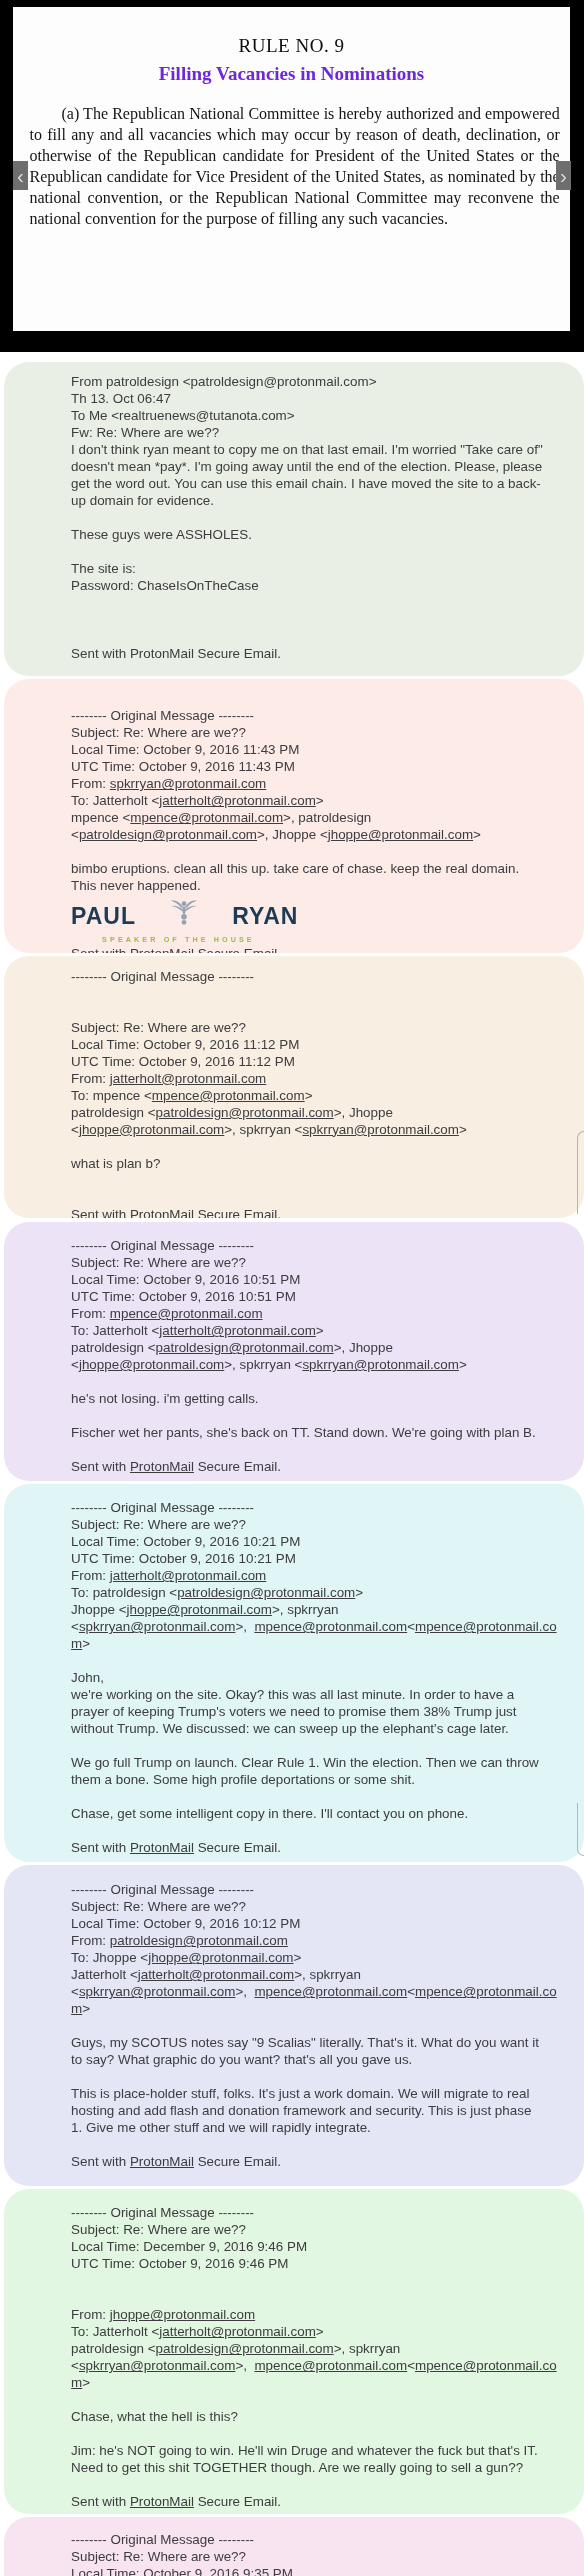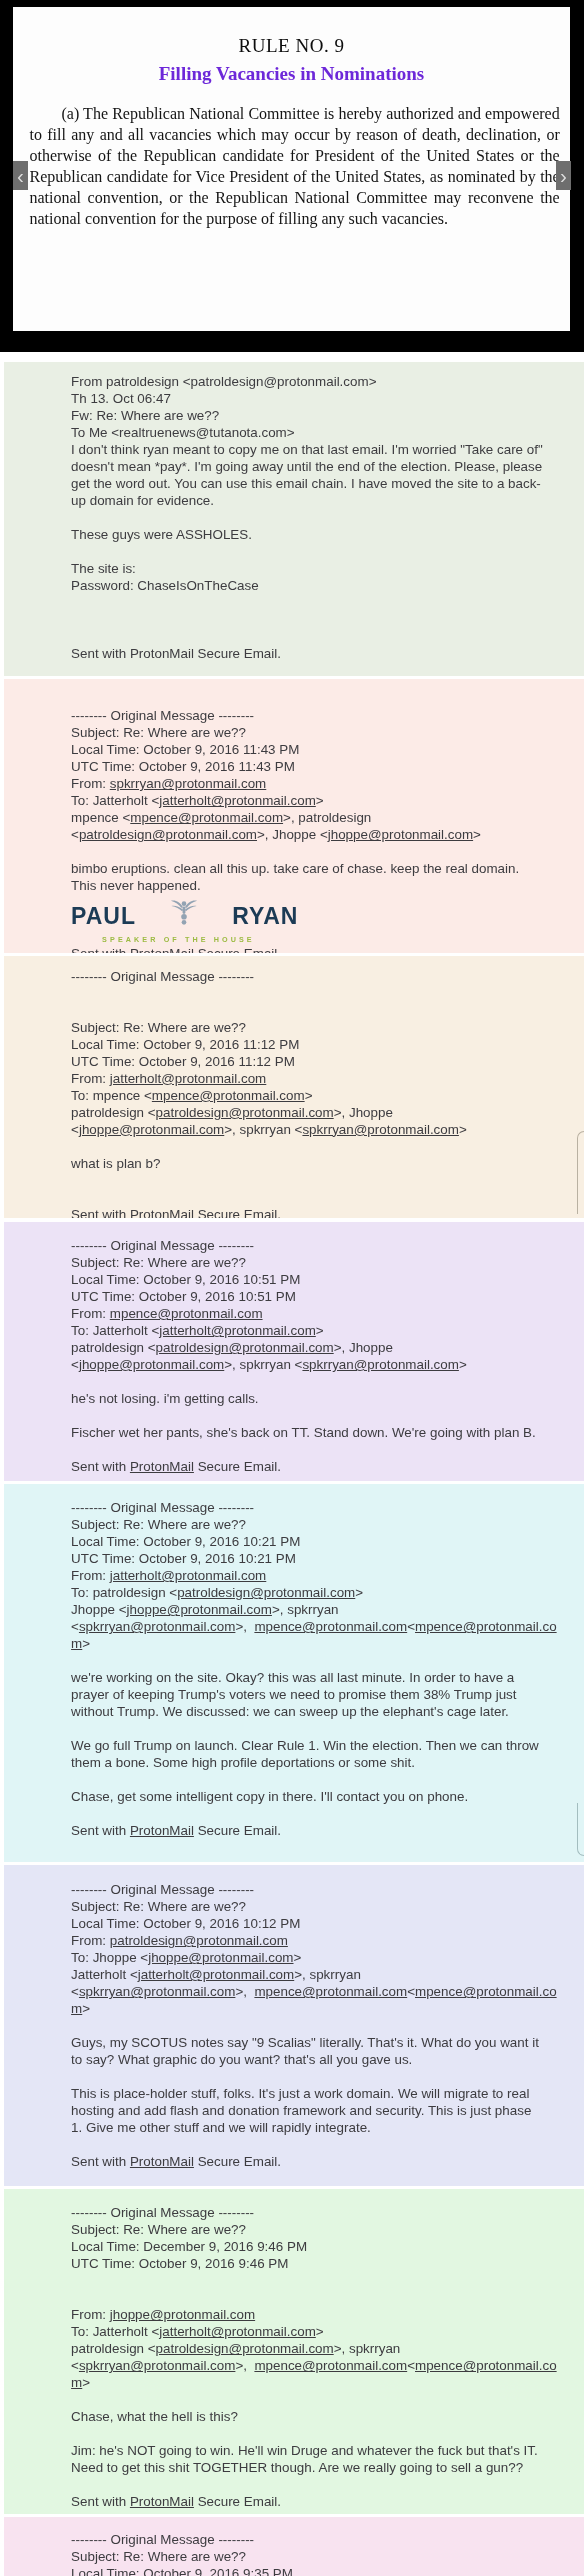--- a/index.html
+++ b/index.html
@@ -17,21 +17,21 @@
              color:#141414;text-align:justify;margin:17.5px 10.3px 0 16.5px;text-indent:32px;}
   .nav-btn{position:absolute;width:15px;height:29px;background:#6e6e6e;border:none;padding:0;
              color:#dedede;font-size:20.6px;line-height:28px;text-align:center;cursor:pointer;}
   #nav-prev{left:13px;top:161px;}
   #nav-next{left:556px;top:161px;}
 
   
   #thread{margin-top:10.3px;}
   .email-section{margin:0 0 3.1px 4.1px;width:580px;box-sizing:border-box;
              padding-left:67px;padding-right:39px;overflow:hidden;
-             font-size:13.4px;line-height:17px;color:#3d3c40;}
+             font-size:13.4px;line-height:17px;color:#3d3c40;border-radius:25px;}
   .line{min-height:17px;white-space:pre;}
   .para{white-space:normal;}
   .lnk{text-decoration:underline;cursor:pointer;}
 
   
   .pr-logo{height:43px;margin:3.1px 0 4.1px 0;}
   .pr-row{display:flex;align-items:flex-end;font-weight:bold;font-size:23px;line-height:23px;
           letter-spacing:1px;color:#1c3b55;gap:32px;}
   .pr-row svg{margin:0 2.1px -1px 2.1px;}
   .pr-tag{margin:2.6px 0 0 31px;font-size:7.2px;font-weight:bold;letter-spacing:3.1px;color:#9cbb42;}
@@ -51,22 +51,22 @@
     <div class="doc-para">(a) The Republican National Committee is hereby authorized and empowered to fill any and all vacancies which may occur by reason of death, declination, or otherwise of the Republican candidate for President of the United States or the Republican candidate for Vice President of the United States, as nominated by the national convention, or the Republican National Committee may reconvene the national convention for the purpose of filling any such vacancies.</div>
   </div>
   <button class="nav-btn" id="nav-prev"><span>‹</span></button>
   <button class="nav-btn" id="nav-next"><span>›</span></button>
 </div>
 
 <div id="thread">
     <div class="email-section" style="background: rgb(233, 239, 228); height: 314px; padding-top: 10.3px;">
       <div class="line">From patroldesign &lt;patroldesign@protonmail.com&gt;</div>
       <div class="line">Th 13. Oct 06:47</div>
+      <div class="line">To Me &lt;realtruenews@tutanota.com&gt;</div>
       <div class="line">Fw: Re: Where are we??</div>
-      <div class="line">To Me &lt;realtruenews@tutanota.com&gt;</div>
       <div class="para"><span>I don't think ryan meant to copy me on that last email. I'm worried "Take care of" doesn't mean *pay*. I'm going away until the end of the election. Please, please get the word out. You can use this email chain. I have moved the site to a back-up domain for evidence.</span></div>
       <div class="line"></div>
       <div class="line">These guys were ASSHOLES.</div>
       <div class="line"></div>
       <div class="line">The site is:</div>
       <div class="line">Password: ChaseIsOnTheCase</div>
       <div class="line"></div>
       <div class="line"></div>
       <div class="line"></div>
       <div class="line">Sent with ProtonMail Secure Email.</div>
@@ -140,20 +140,21 @@
       <div class="line">-------- Original Message --------</div>
       <div class="line">Subject: Re: Where are we??</div>
       <div class="line">Local Time: October 9, 2016 10:21 PM</div>
       <div class="line">UTC Time: October 9, 2016 10:21 PM</div>
       <div class="line"><span>From: </span><span class="lnk">jatterholt@protonmail.com</span></div>
       <div class="line"><span>To: patroldesign &lt;</span><span class="lnk">patroldesign@protonmail.com</span><span>&gt;</span></div>
       <div class="line"><span>Jhoppe &lt;</span><span class="lnk">jhoppe@protonmail.com</span><span>&gt;, spkrryan</span></div>
       <div class="line"><span>&lt;</span><span class="lnk">spkrryan@protonmail.com</span><span>&gt;,  </span><span class="lnk">mpence@protonmail.com</span><span>&lt;</span><span class="lnk">mpence@protonmail.co</span></div>
       <div class="line"><span class="lnk">m</span><span>&gt;</span></div>
       <div class="line"></div>
+      <div class="line">John,</div>
       <div class="para"><span>we're working on the site. Okay? this was all last minute. In order to have a prayer of keeping Trump's voters we need to promise them 38% Trump just without Trump. We discussed: we can sweep up the elephant's cage later.</span></div>
       <div class="line"></div>
       <div class="para"><span>We go full Trump on launch. Clear Rule 1. Win the election. Then we can throw them a bone. Some high profile deportations or some shit.</span></div>
       <div class="line"></div>
       <div class="para"><span>Chase, get some intelligent copy in there. I'll contact you on phone.</span></div>
       <div class="line"></div>
       <div class="line"><span>Sent with </span><span class="lnk">ProtonMail</span><span> Secure Email.</span></div>
     </div>
     <div class="email-section" style="background: rgb(228, 230, 246); height: 321px; padding-top: 16.5px;">
       <div class="line">-------- Original Message --------</div>

